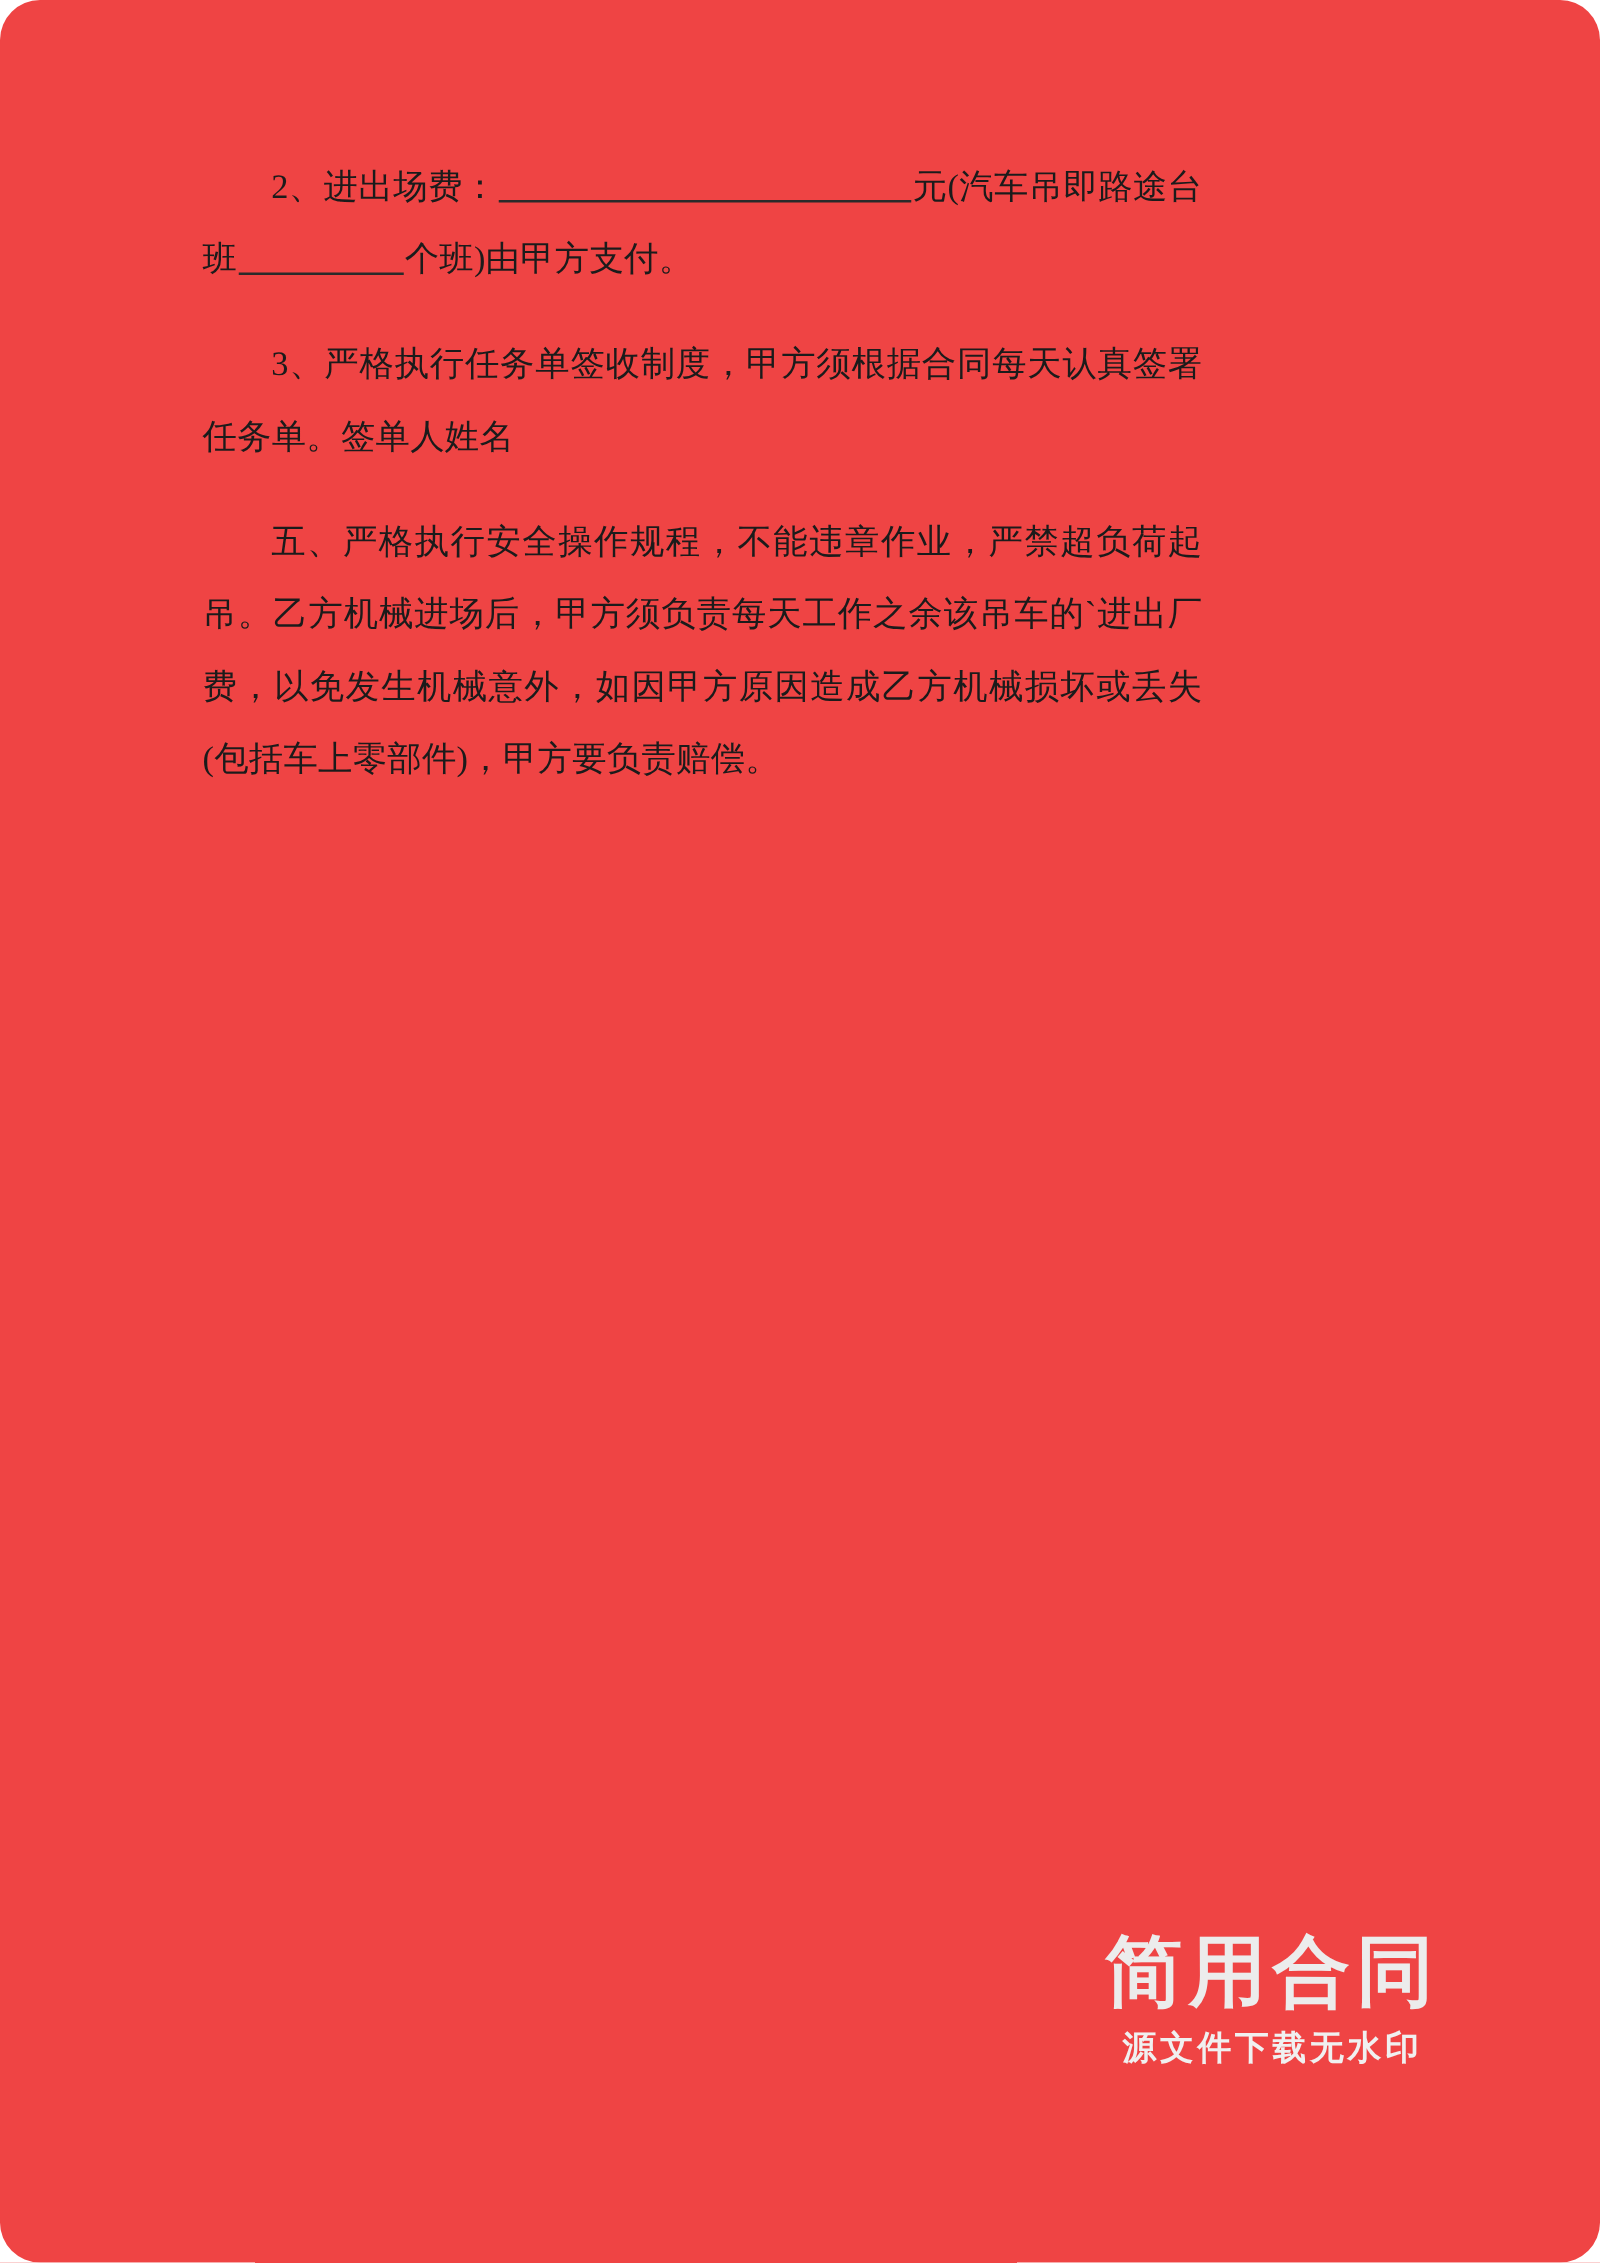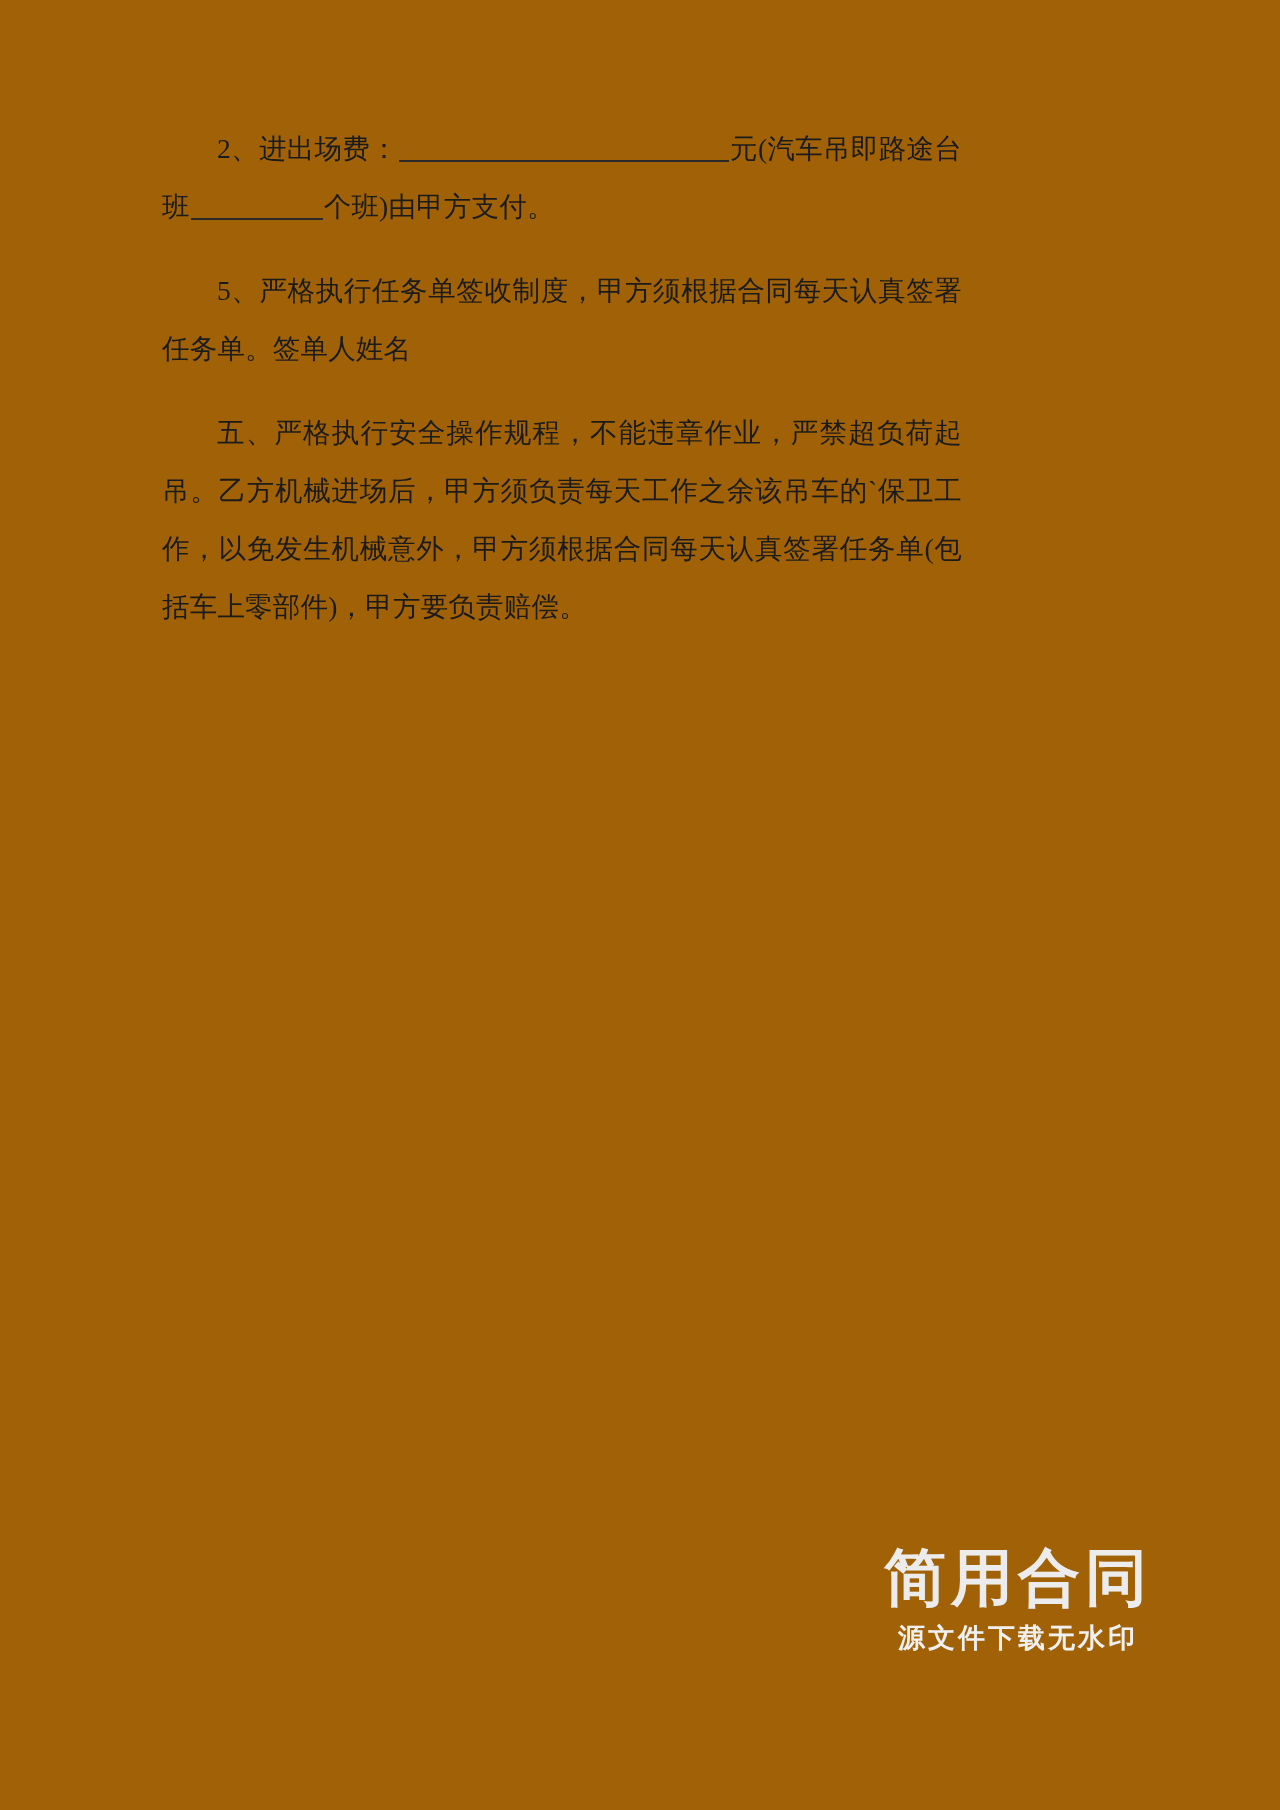--- a/index.html
+++ b/index.html
@@ -8,23 +8,24 @@
     padding: 0;
     background: #ffffff;
   }
   body {
     font-family: "Liberation Serif", "DejaVu Serif", serif;
   }
   .page {
     position: relative;
     width: 1280px;
     height: 1810px;
-    background: #a16207;
+    background: #ef4444;
     overflow: hidden;
     box-sizing: border-box;
+    border-radius: 32px;
   }
   .doc-body {
     position: absolute;
     left: 162px;
     top: 120px;
     width: 800px;
   }
   .para {
     font-size: 27.5px;
     line-height: 58px;
@@ -89,25 +90,25 @@
 </style>
 </head>
 <body>
 
 <div class="page">
 
   <div class="doc-body">
 
     <p class="para indent"><span>2、进出场费：</span><span class="blank b-xl"></span><span>元(汽车吊即路途台班</span><span class="blank b-sm"></span><span>个班)由甲方支付。</span></p>
 
-    <p class="para indent"><span>5、严格执行任务单签收制度，甲方须根据合同每天认真签署任务单。签单人姓名</span></p>
+    <p class="para indent"><span>3、严格执行任务单签收制度，甲方须根据合同每天认真签署任务单。签单人姓名</span></p>
 
 
 
-    <p class="para indent"><span>五、严格执行安全操作规程，不能违章作业，严禁超负荷起吊。乙方机械进场后，甲方须负责每天工作之余该吊车的`保卫工作，以免发生机械意外，甲方须根据合同每天认真签署任务单(包括车上零部件)，甲方要负责赔偿。</span></p>
+    <p class="para indent"><span>五、严格执行安全操作规程，不能违章作业，严禁超负荷起吊。乙方机械进场后，甲方须负责每天工作之余该吊车的`进出厂费，以免发生机械意外，如因甲方原因造成乙方机械损坏或丢失(包括车上零部件)，甲方要负责赔偿。</span></p>
 
 
   </div>
 
   <div class="watermark">
     <div class="wm-main">简用合同</div>
     <div class="wm-sub">源文件下载无水印</div>
   </div>
 
 </div>

